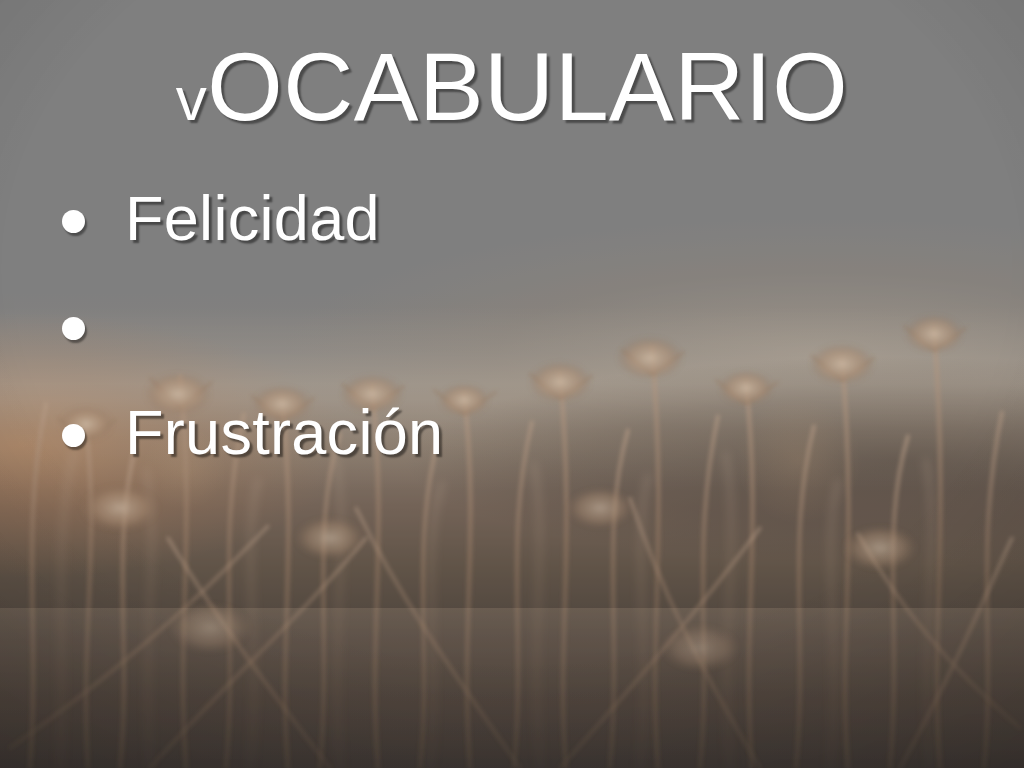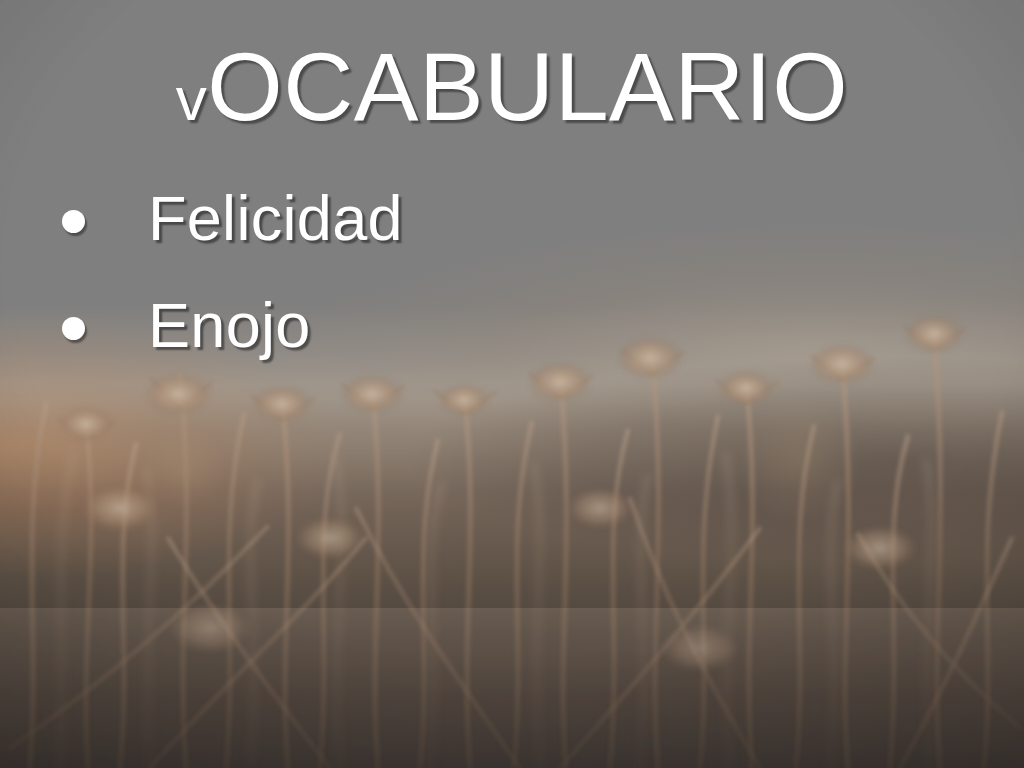--- a/index.html
+++ b/index.html
@@ -125,21 +125,20 @@
   #bullet-list {
     position:absolute;
     top:168px; left:0;
     list-style:none;
   }
   .bullet-item {
     display:flex;
     align-items:center;
     height:107px;
     padding-left:62px;
-    gap:23px;
   }
   .bullet-dot {
     flex:0 0 auto;
     width:23px; height:23px;
     border-radius:50%;
     background:#ffffff;
     box-shadow:2px 3px 2px rgba(0,0,0,0.40);
     margin-right:40px;
   }
   .bullet-text {
@@ -296,20 +295,23 @@
     <ul id="bullet-list">
 
       <li class="bullet-item">
         <span class="bullet-dot"></span>
         <span class="bullet-text">Felicidad</span>
       </li>
 
 
       <li class="bullet-item">
         <span class="bullet-dot"></span>
-        <span class="bullet-text">Enojo</span>
       </li>
 
+      <li class="bullet-item">
+        <span class="bullet-dot"></span>
+        <span class="bullet-text">Frustración</span>
+      </li>
 
 
     </ul>
   </div>
 </div>
 
 </body></html>

